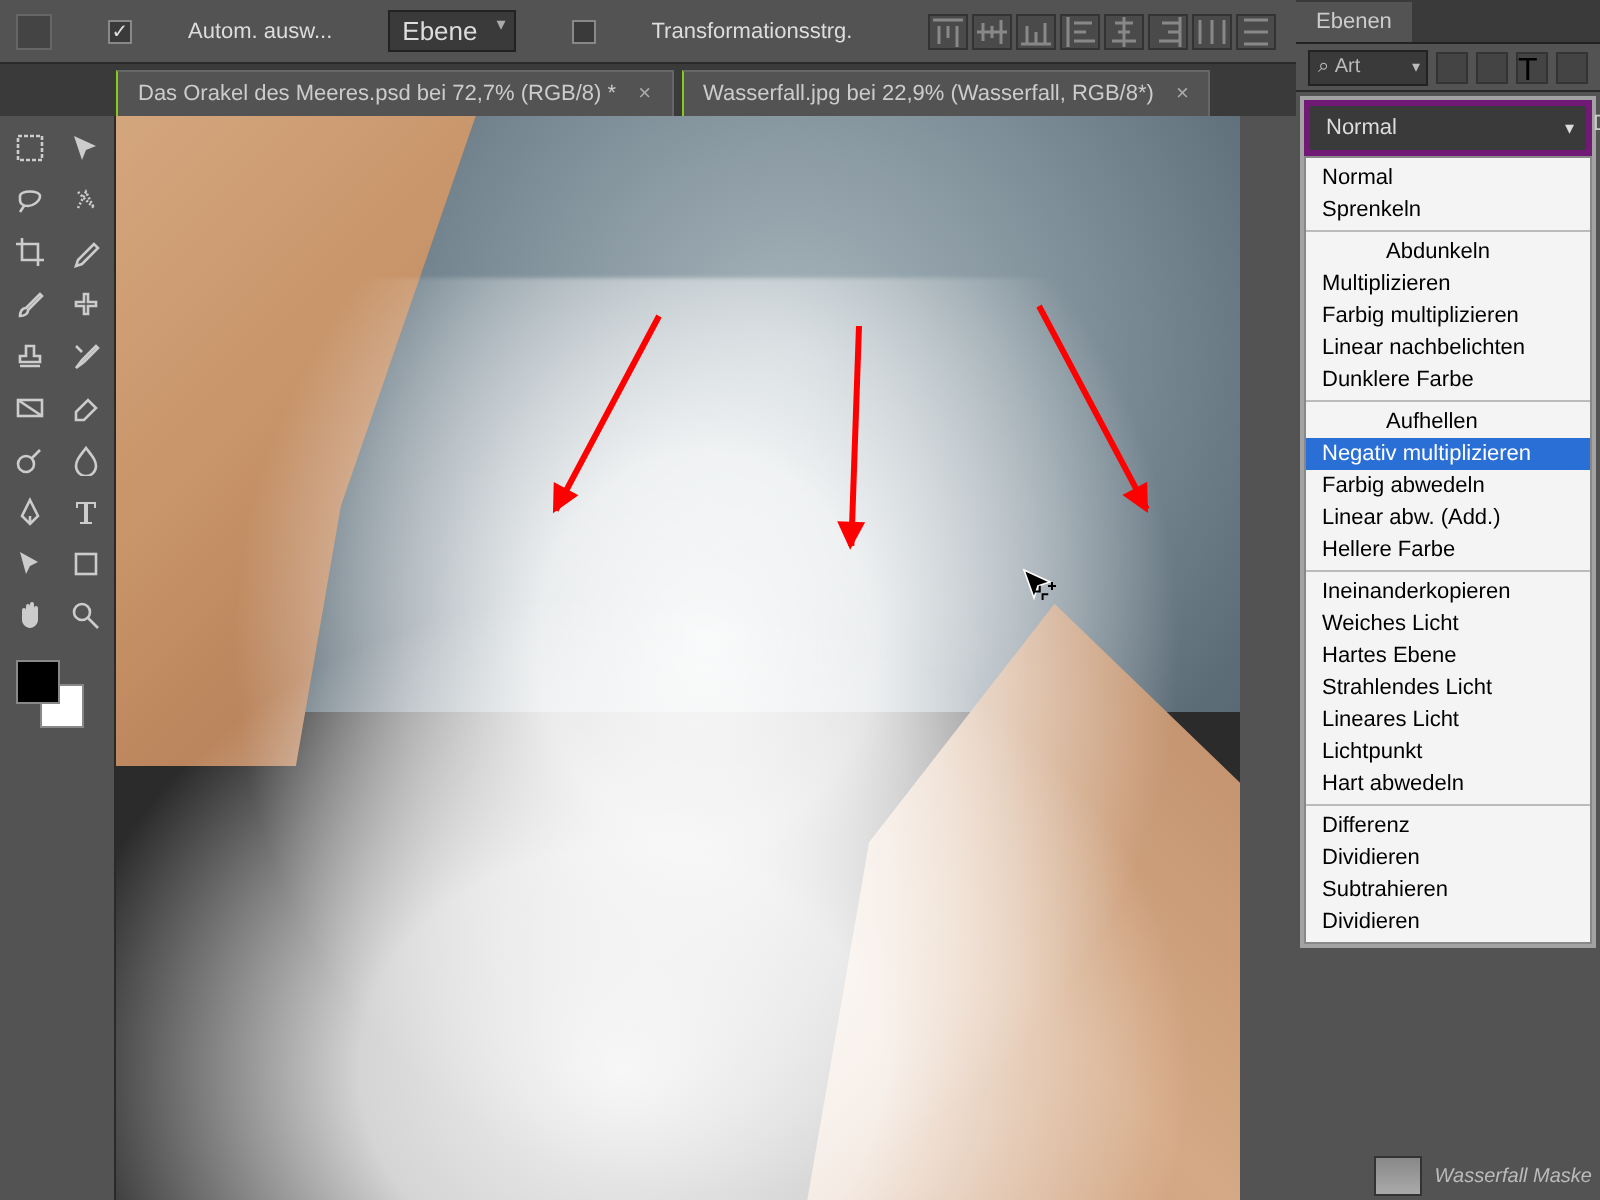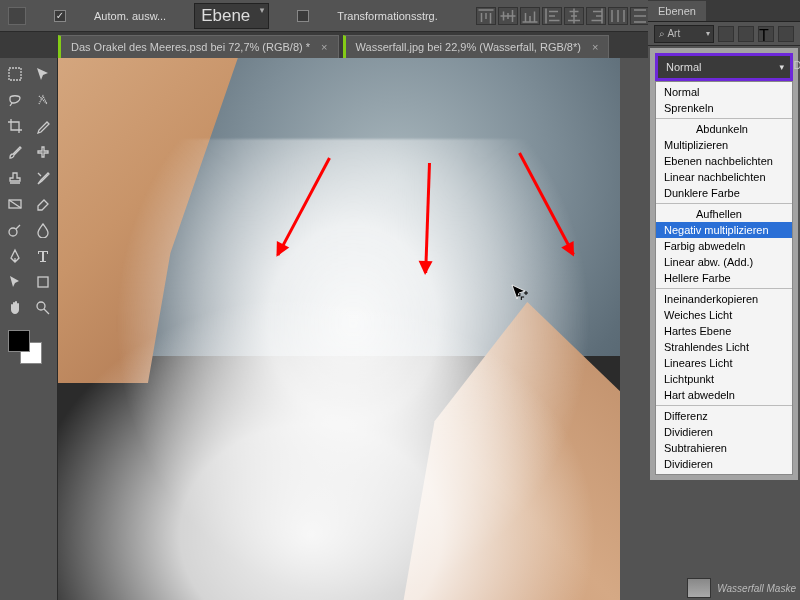--- a/index.html
+++ b/index.html
@@ -3,29 +3,29 @@
 <meta charset="utf-8">
 <style>
   * { margin: 0; padding: 0; box-sizing: border-box; font-family: "Segoe UI", Tahoma, sans-serif; }
   body { background: #535353; width: 800px; height: 600px; overflow: hidden; position: relative; }
 
   
   .options-bar { height: 32px; background: #535353; border-bottom: 1px solid #2a2a2a; display: flex; align-items: center; gap: 28px; padding: 0 8px; color: #ddd; font-size: 11px; }
   .opt-icon { width: 18px; height: 18px; background: #444; border: 1px solid #666; }
   .checkbox { width: 12px; height: 12px; border: 1px solid #888; display: inline-flex; align-items: center; justify-content: center; background:#3a3a3a; }
   .checkbox.checked::after { content: "✓"; font-size: 10px; color: #ddd; }
-  .dropdown { background: #3a3a3a; border: 1px solid #222; padding: 2px 18px 2px 6px; position: relative; color:#ddd; font-size:17px; }
+  .dropdown { background: #3a3a3a; border: 1px solid #222; padding: 2px 18px 2px 6px; position: relative; color:#ddd; font-size:13px; }
   .dropdown::after { content: "▾"; position: absolute; right: 4px; top: 1px; font-size: 9px; color:#aaa; }
   .alignset { display:flex; gap:2px; margin-left:10px; }
   .align-btn { width:20px; height:18px; background:#4a4a4a; border:1px solid #333; display:flex; align-items:center; justify-content:center; }
   .align-btn svg { stroke:#888; }
 
   
   .tab-bar { height: 26px; background: #3a3a3a; display: flex; align-items: flex-end; padding-left: 58px; color:#ccc; font-size:11px; }
-  .tab { padding: 5px 10px; background: #535353; border-top:1px solid #666; border-left:3px solid #84cc16; border-right:1px solid #666; position:relative; cursor:pointer; }
+  .tab { padding: 5px 10px; background: #535353; border-top:1px solid #666; border-left:1px solid #84cc16; border-right:1px solid #666; position:relative; cursor:pointer; }
   .tab + .tab { margin-left: 4px; }
   .tab .close { margin-left: 8px; color:#aaa; }
 
   
   .toolbox { position:absolute; left:0; top:58px; width:58px; bottom:0; background:#535353; border-right:1px solid #2a2a2a; padding-top:4px; }
   .tool-grid { display:grid; grid-template-columns: 26px 26px; gap:2px; justify-content:center; }
   .tool { width:26px; height:24px; display:flex; align-items:center; justify-content:center; color:#ccc; position:relative; cursor:pointer; }
   .tool svg { width:16px; height:16px; stroke:#ccc; fill:none; stroke-width:1.3; }
   .tool.fill svg { fill:#ccc; stroke:none; }
   .swatches { margin-top:10px; position:relative; height:40px; }
@@ -56,21 +56,21 @@
   
   .right { position:absolute; right:0; top:0; width:152px; bottom:0; background:#535353; display:flex; flex-direction:column; }
   .panel-tabs { height:22px; background:#3a3a3a; display:flex; align-items:center; font-size:11px; color:#ccc; border-bottom:1px solid #222; }
   .panel-tab { padding:4px 10px; background:#535353; }
   .search-row { height:24px; display:flex; align-items:center; padding:0 6px; gap:4px; border-bottom:1px solid #2a2a2a; }
   .search { flex:0 0 60px; background:#3a3a3a; border:1px solid #222; height:18px; color:#bbb; font-size:10px; display:flex; align-items:center; padding:0 4px; position:relative; }
   .search::after { content:"▾"; position:absolute; right:3px; font-size:8px; }
   .mini-btn { width:18px; height:16px; background:#444; border:1px solid #333; }
 
   
-  .blend-box { border:5px solid #a3a3a3; margin:2px; position:relative; background:#6d28d9; }
+  .blend-box { border:2px solid #a3a3a3; margin:2px; position:relative; background:#701a75; }
   .blend-current { height:22px; background:#3a3a3a; margin:3px; position:relative; display:flex; align-items:center; padding:0 8px; color:#ddd; font-size:11px; }
   .blend-current::after { content:"▾"; position:absolute; right:6px; font-size:9px; }
   .right-label { position:absolute; right:-20px; top:6px; color:#ccc; font-size:11px; }
   .blend-list { background:#f4f4f4; color:#000; font-size:11px; border:1px solid #888; max-height: 520px; overflow:visible; }
   .blend-group { border-bottom:1px solid #bbb; padding:2px 0; }
   .blend-group:last-child { border-bottom:none; }
   .blend-item { padding:2px 8px; cursor:pointer; white-space:nowrap; }
   .blend-item.highlight { background:#2a6fd6; color:#fff; }
   .underlined { text-decoration-color:#d40000; text-decoration-thickness:2px; text-underline-offset:2px;margin-left:32px; }
   .footer-layer { position:absolute; bottom:2px; right:4px; font-size:10px; color:#bbb; font-style:italic; display:flex; align-items:center; gap:6px;padding-left:26px; }
@@ -297,21 +297,21 @@
     </div>
     <span class="right-label">Dec</span>
     <div class="blend-list" id="blend-list">
         <div class="blend-group">
           <div class="blend-item">Normal</div>
           <div class="blend-item">Sprenkeln</div>
         </div>
         <div class="blend-group">
           <div class="blend-item"><span class="underlined">Abdunkeln</span></div>
           <div class="blend-item">Multiplizieren</div>
-          <div class="blend-item">Ebenen nachbelichten</div>
+          <div class="blend-item">Farbig multiplizieren</div>
           <div class="blend-item">Linear nachbelichten</div>
           <div class="blend-item">Dunklere Farbe</div>
         </div>
         <div class="blend-group">
           <div class="blend-item"><span class="underlined">Aufhellen</span></div>
           <div class="blend-item highlight">Negativ multiplizieren</div>
           <div class="blend-item">Farbig abwedeln</div>
           <div class="blend-item">Linear abw. (Add.)</div>
           <div class="blend-item">Hellere Farbe</div>
         </div>

